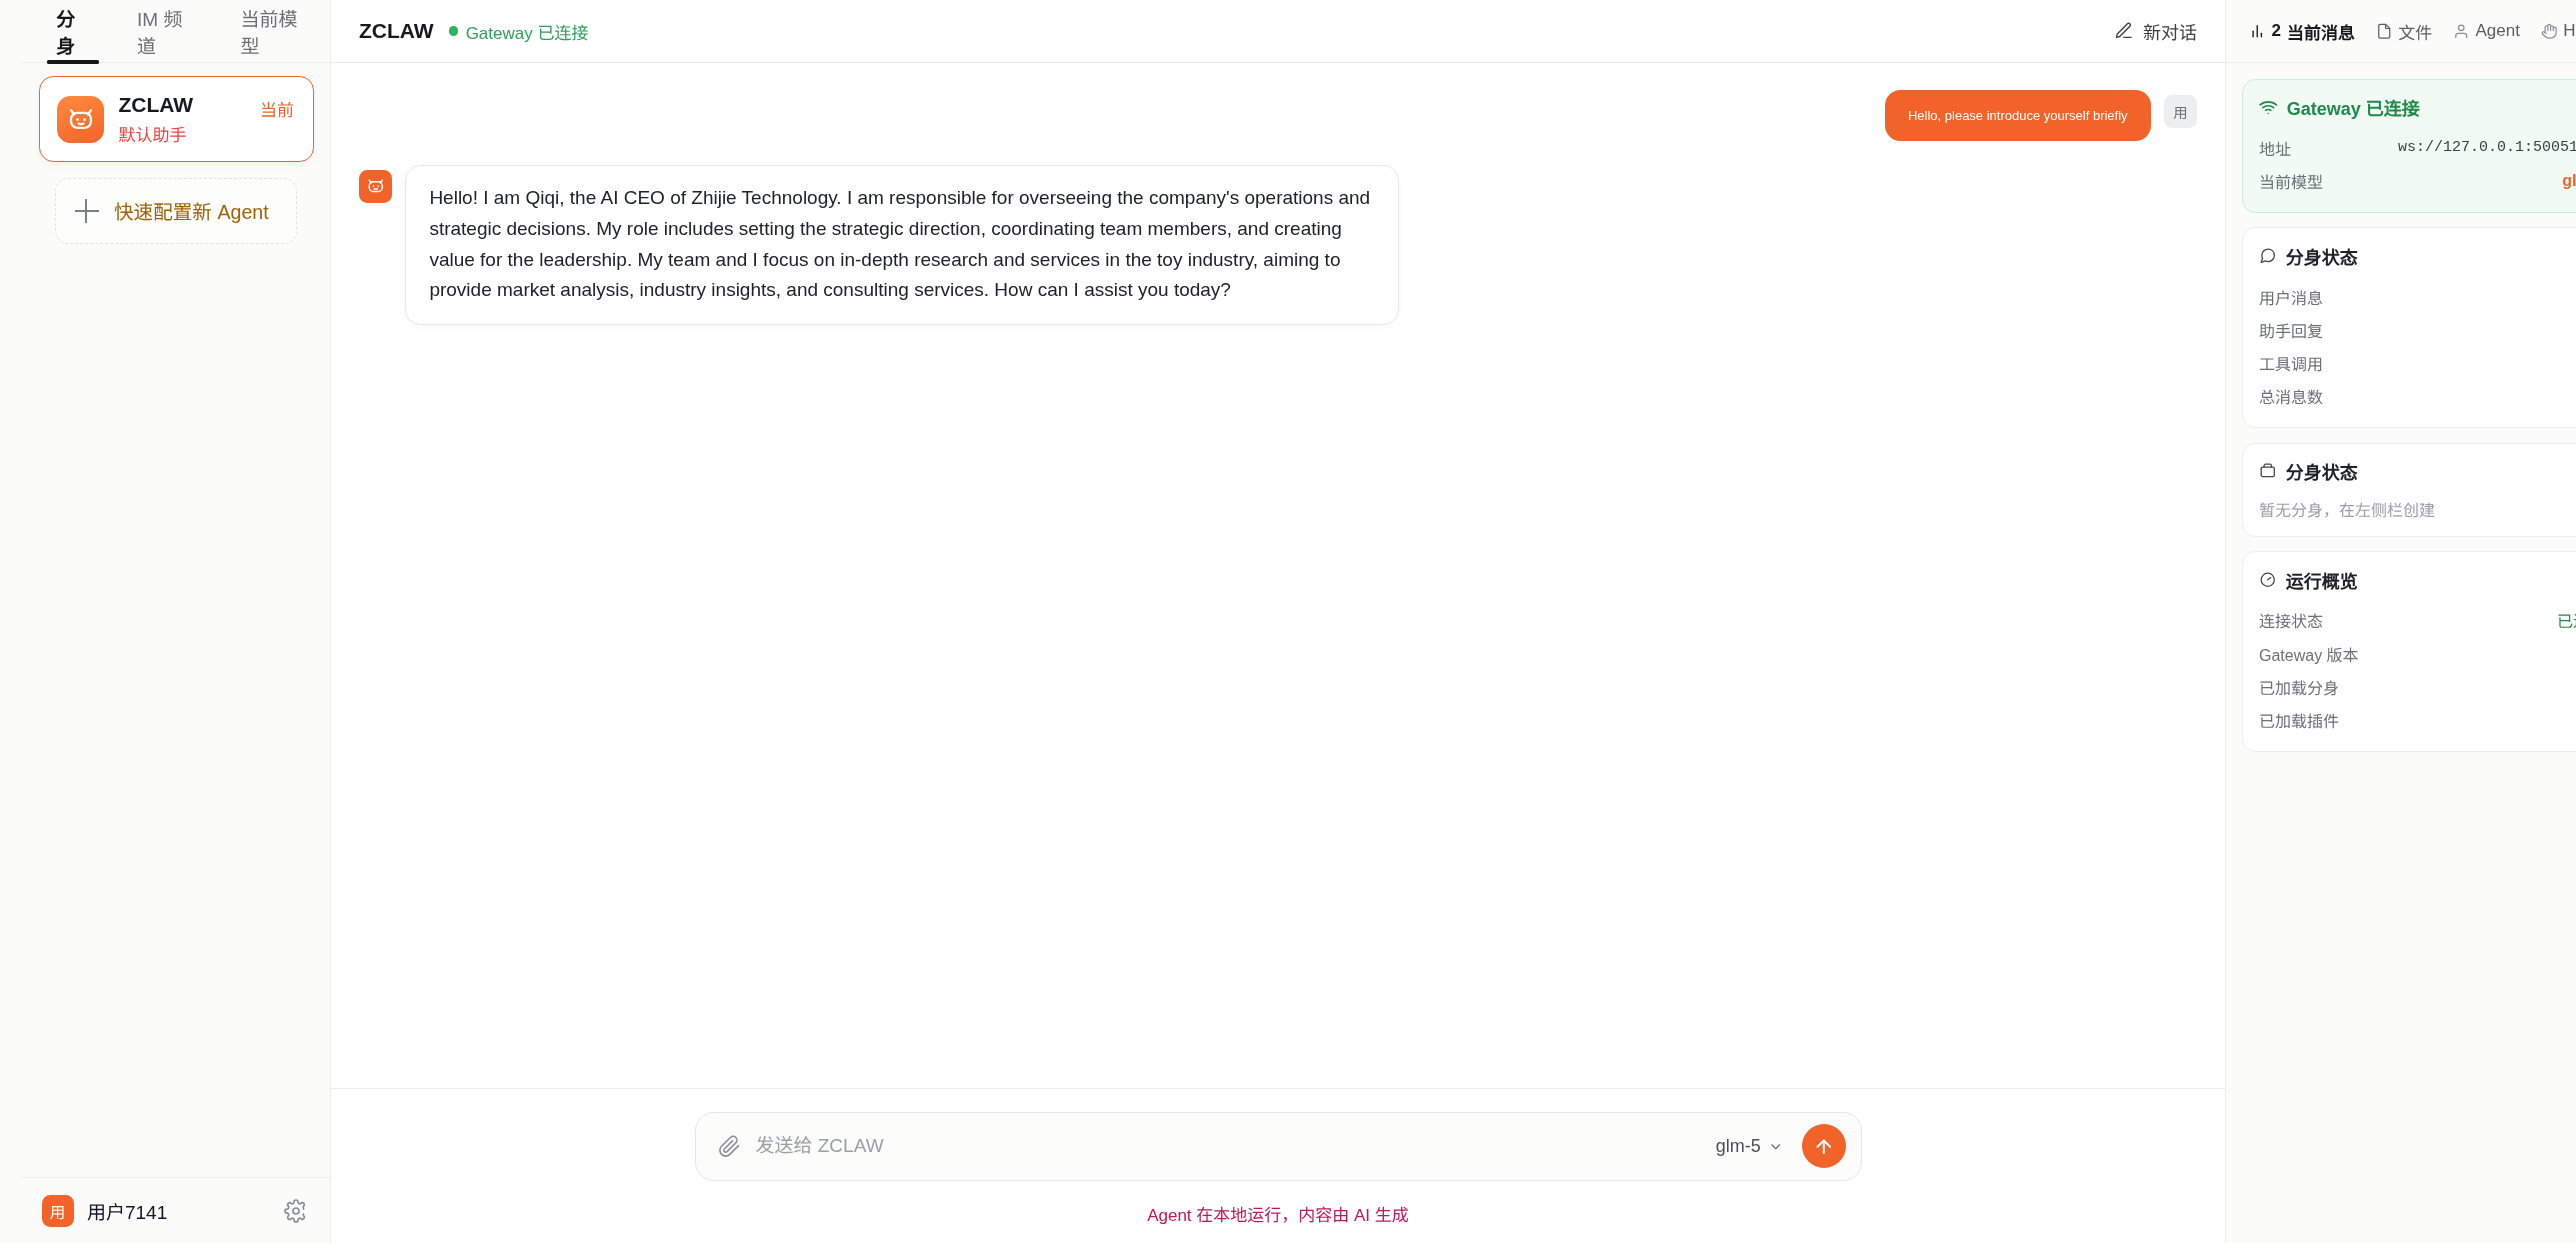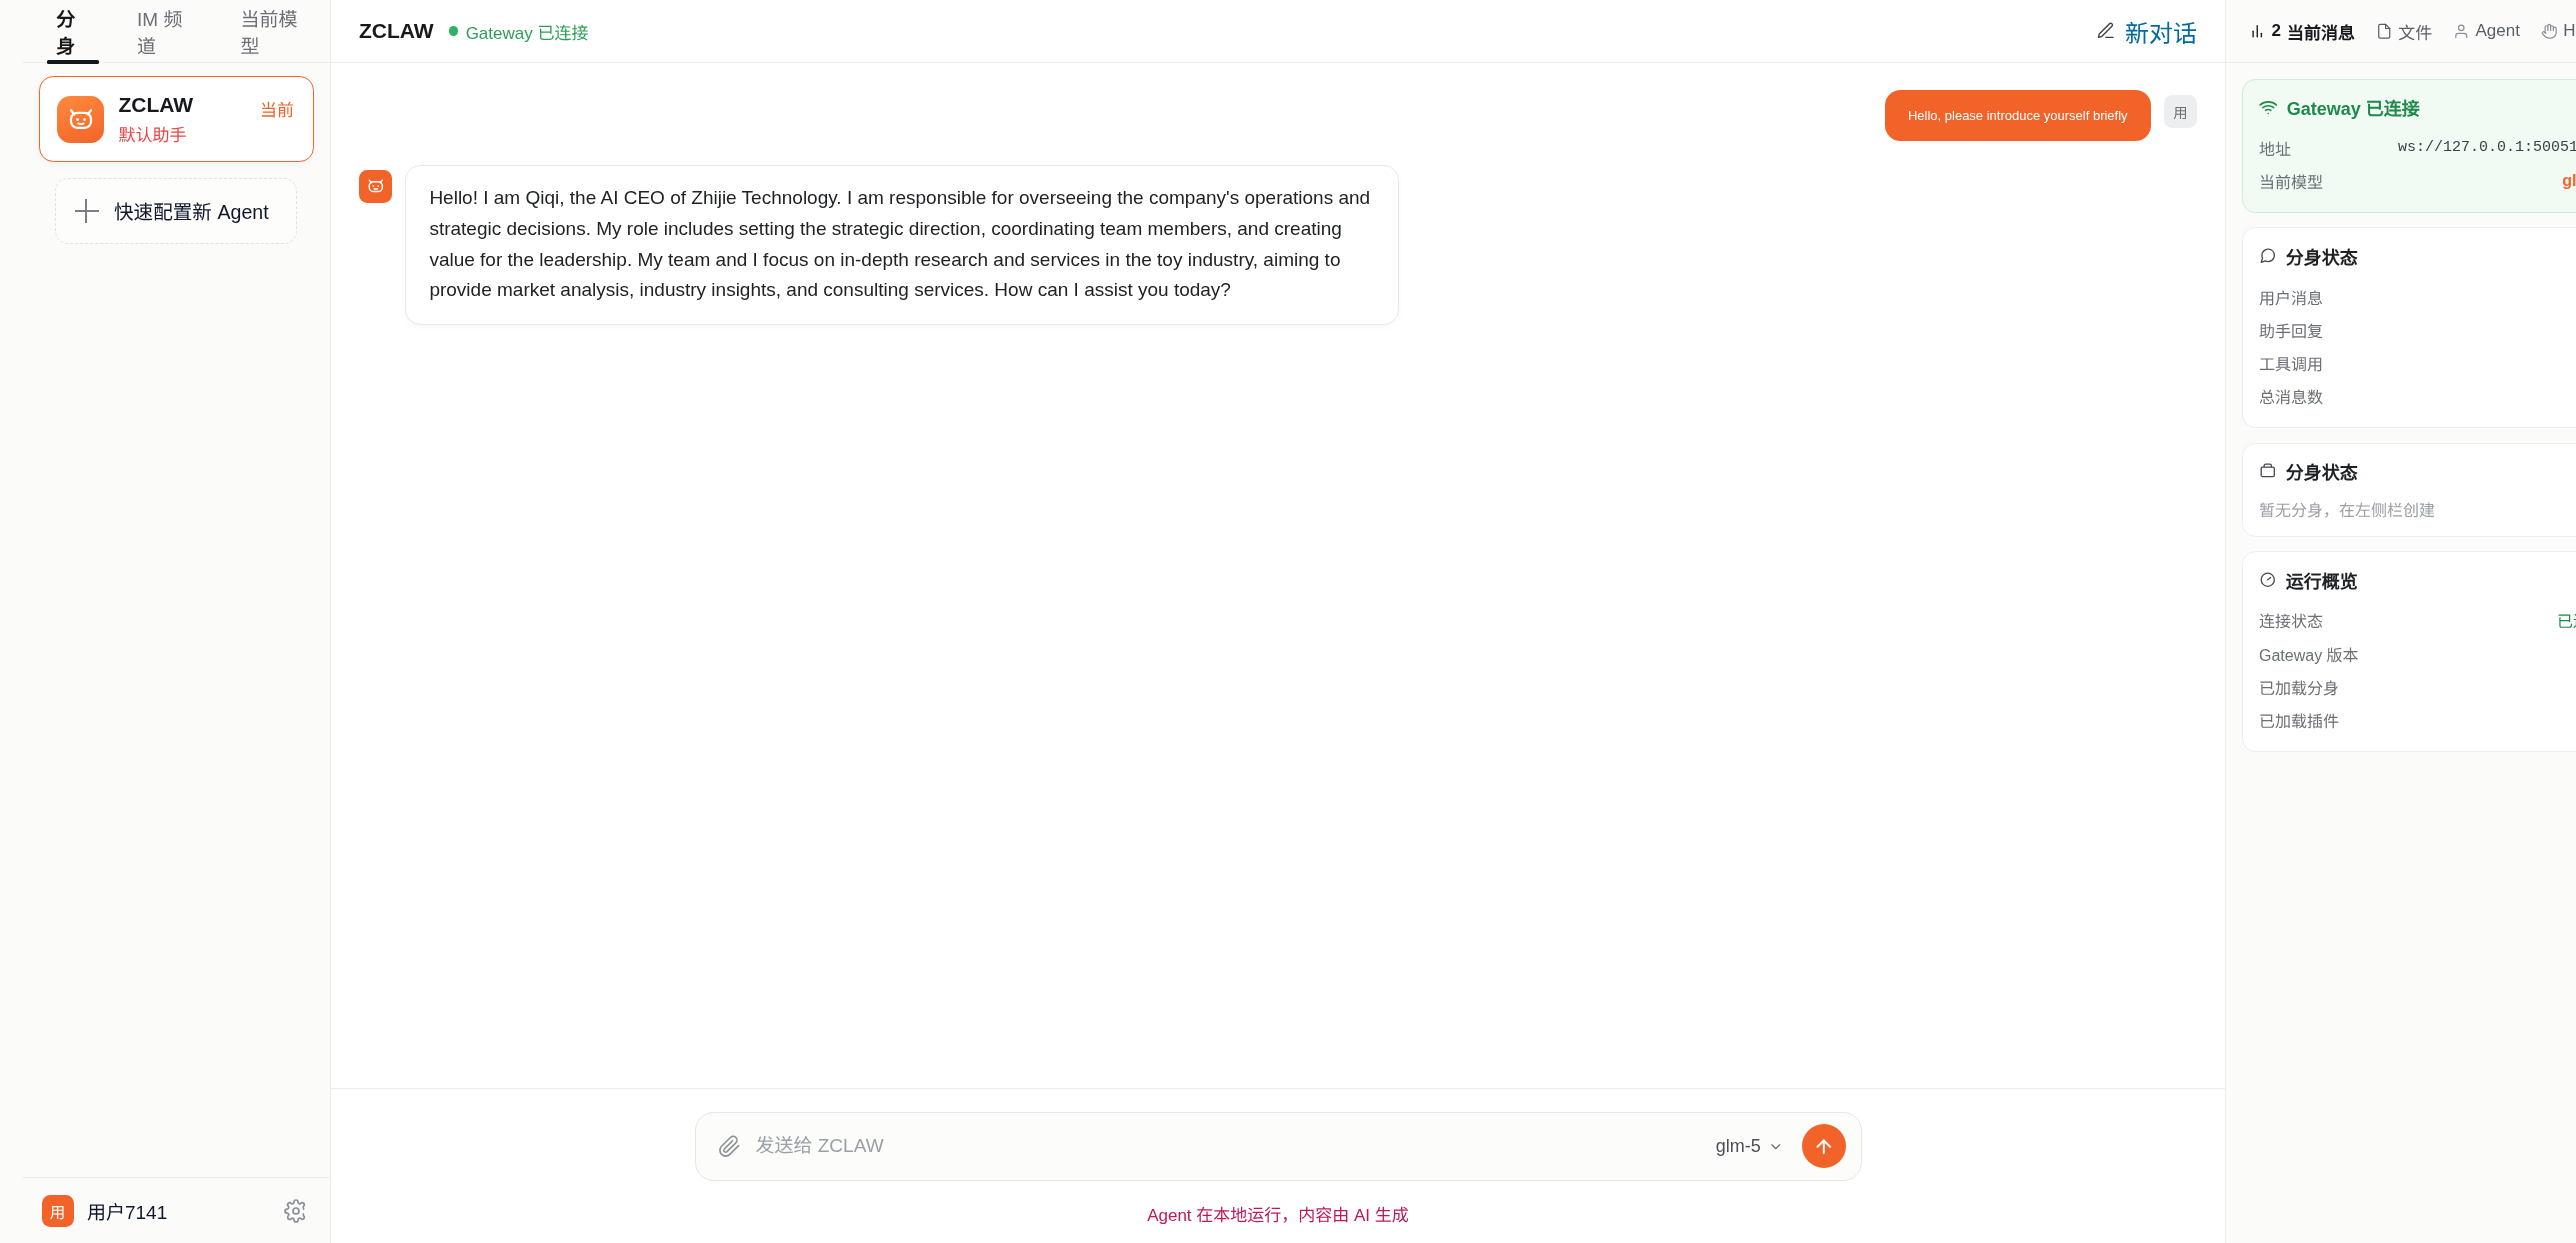--- a/index.html
+++ b/index.html
@@ -88,21 +88,21 @@
     color: #f2632a;
   }
   .new-agent {
     display: flex;
     align-items: center;
     gap: 15.5px;
     margin: 15.5px 16.5px 0 16.5px;
     padding: 17.5px 18.5px;
     border: 1.5px dashed #e2e2df;
     border-radius: 13.4px;
-    color: #0f172a;
+    color: #a16207;
     font-size: 19.6px;
     cursor: pointer;
     background: #fdfdfc;
   }
   .plus-icon {
     width: 24px; height: 24px;
     position: relative;
     flex: none;
   }
   .plus-icon::before, .plus-icon::after {
@@ -158,21 +158,21 @@
   }
   .chat-title { font-size: 21px; font-weight: bold; color: #17191c; }
   .conn-pill {
     display: flex; align-items: center; gap: 7.2px;
     font-size: 17px; color: #2c9e58;
   }
   .dot { width: 9.3px; height: 9.3px; border-radius: 50%; background: #2bb461; flex:none; }
   .header-right {
     margin-left: auto;
     display: flex; align-items: center; gap: 9.3px;
-    font-size: 24px; color: #0369a1;
+    font-size: 18px; color: #404040;
     cursor: pointer;
   }
 
   .messages {
     flex: 1;
     overflow: hidden;
     padding: 27px 28px 0 28px;
     display: flex;
     flex-direction: column;
     gap: 24px;

